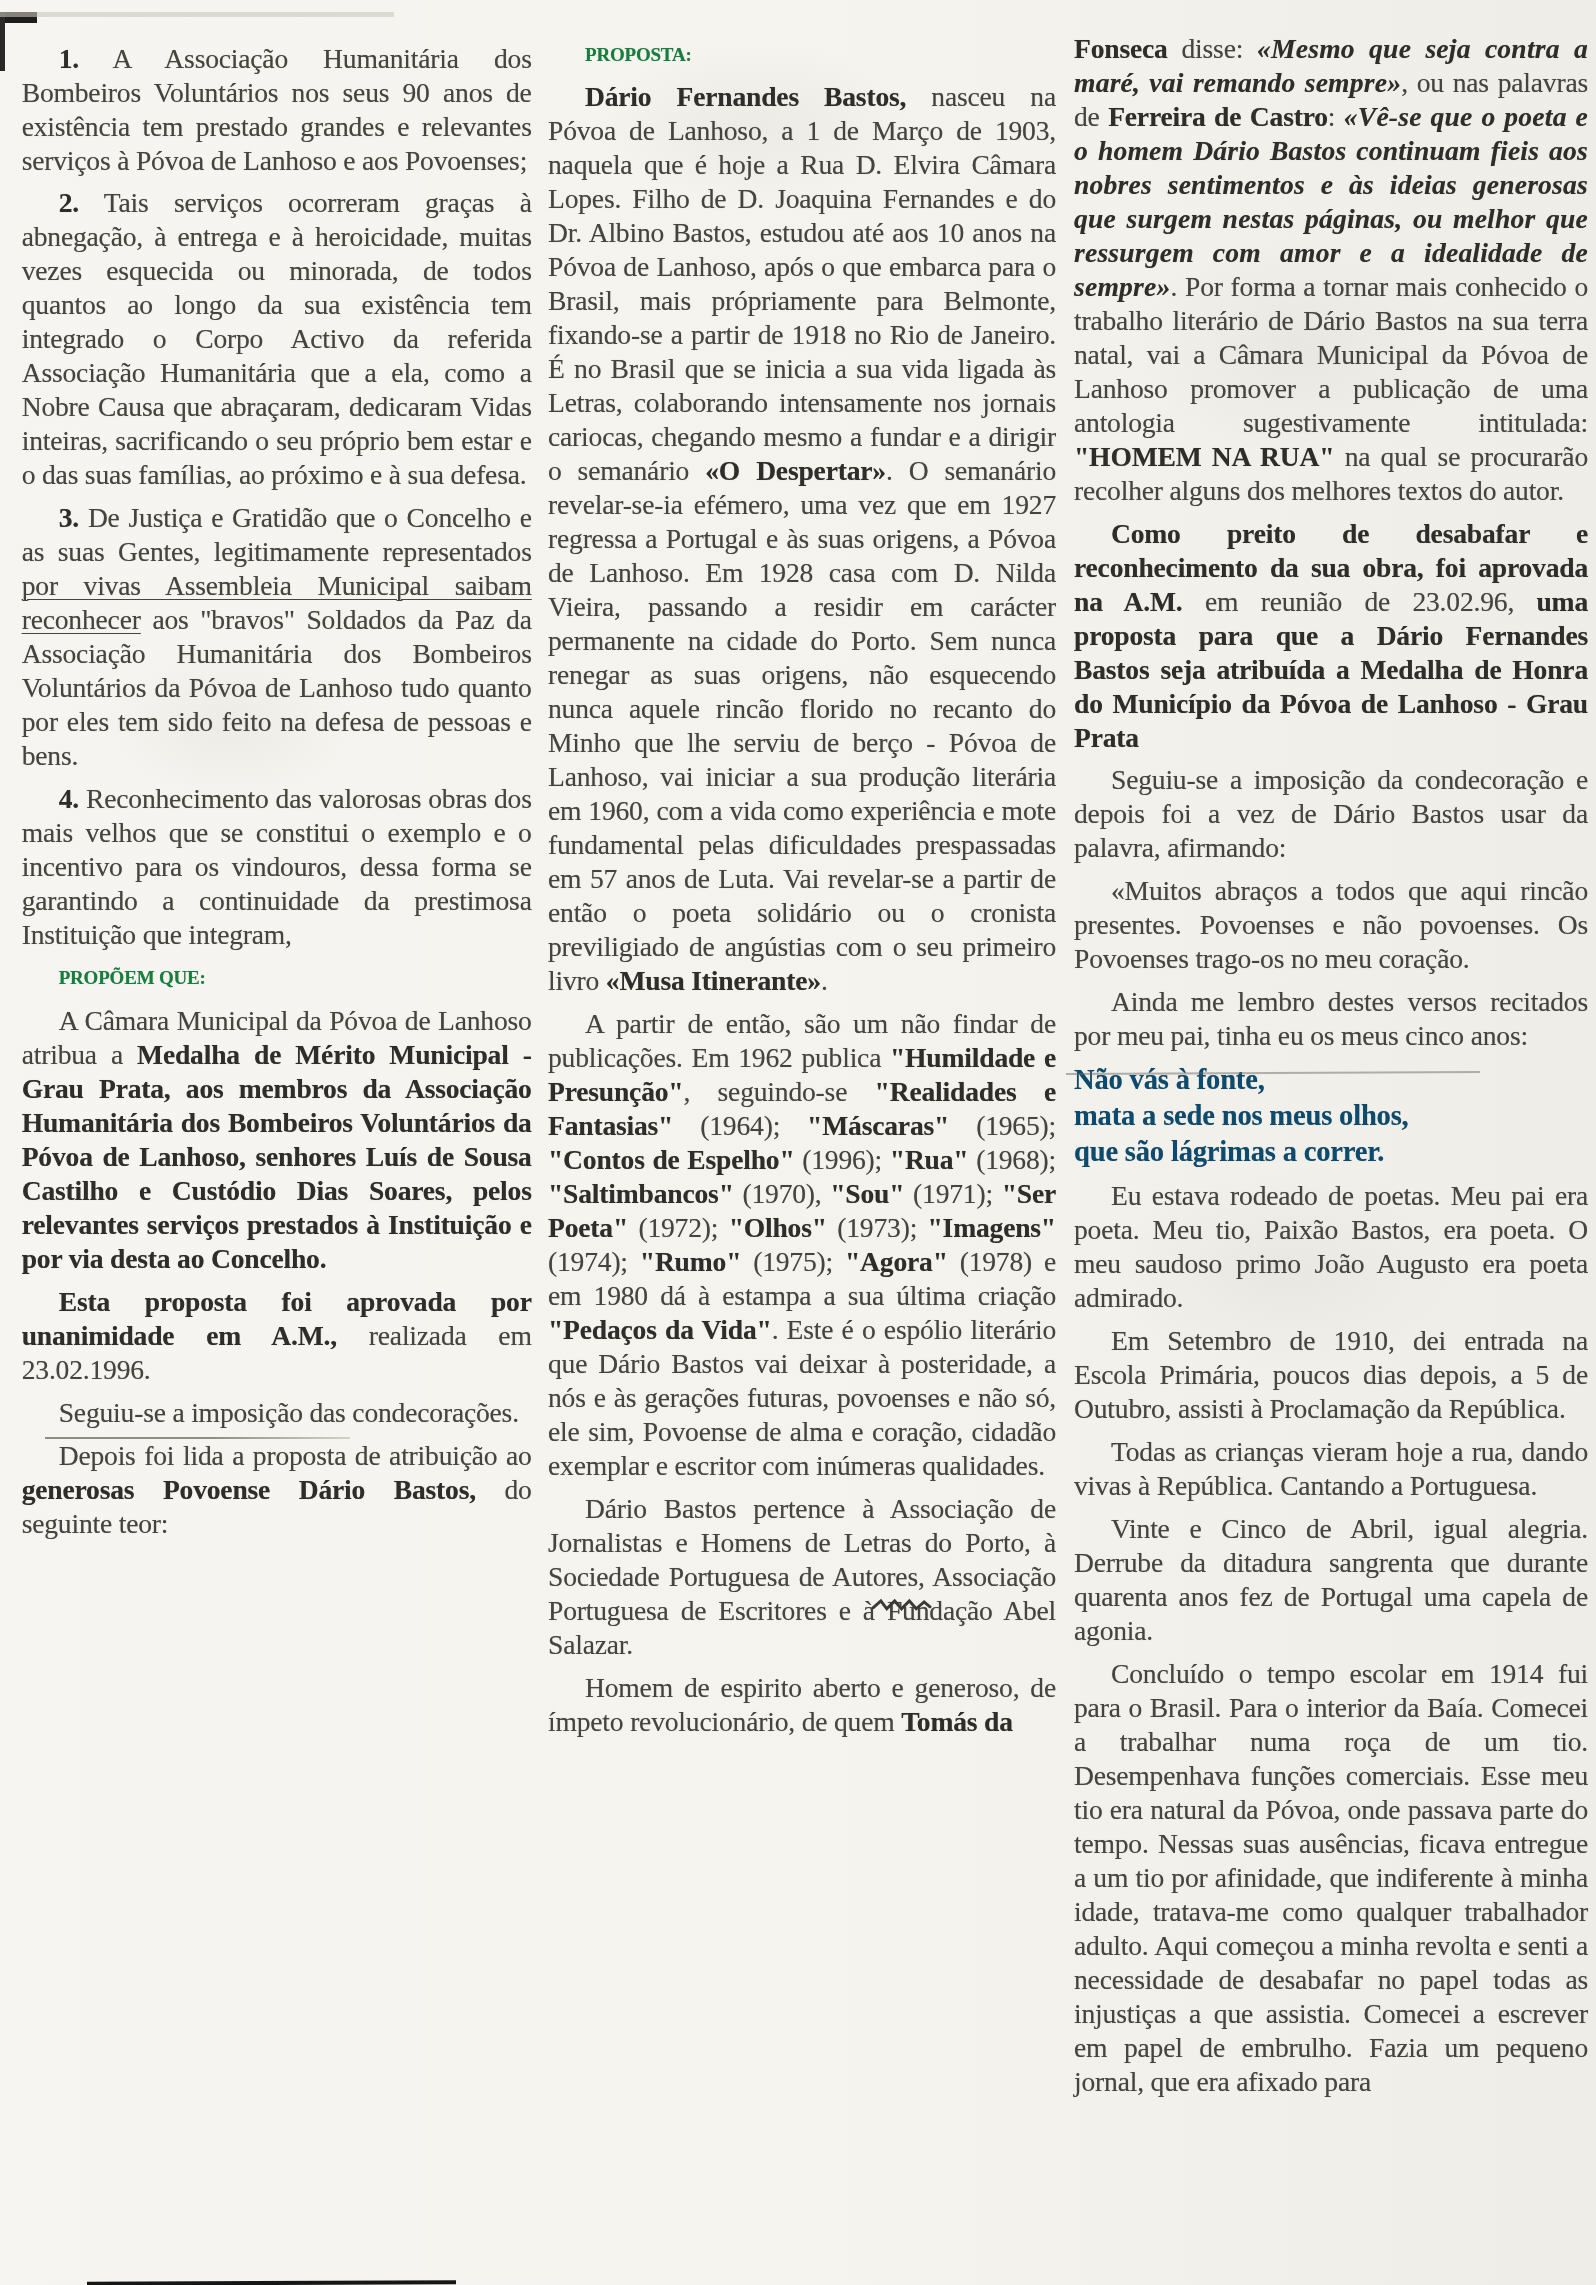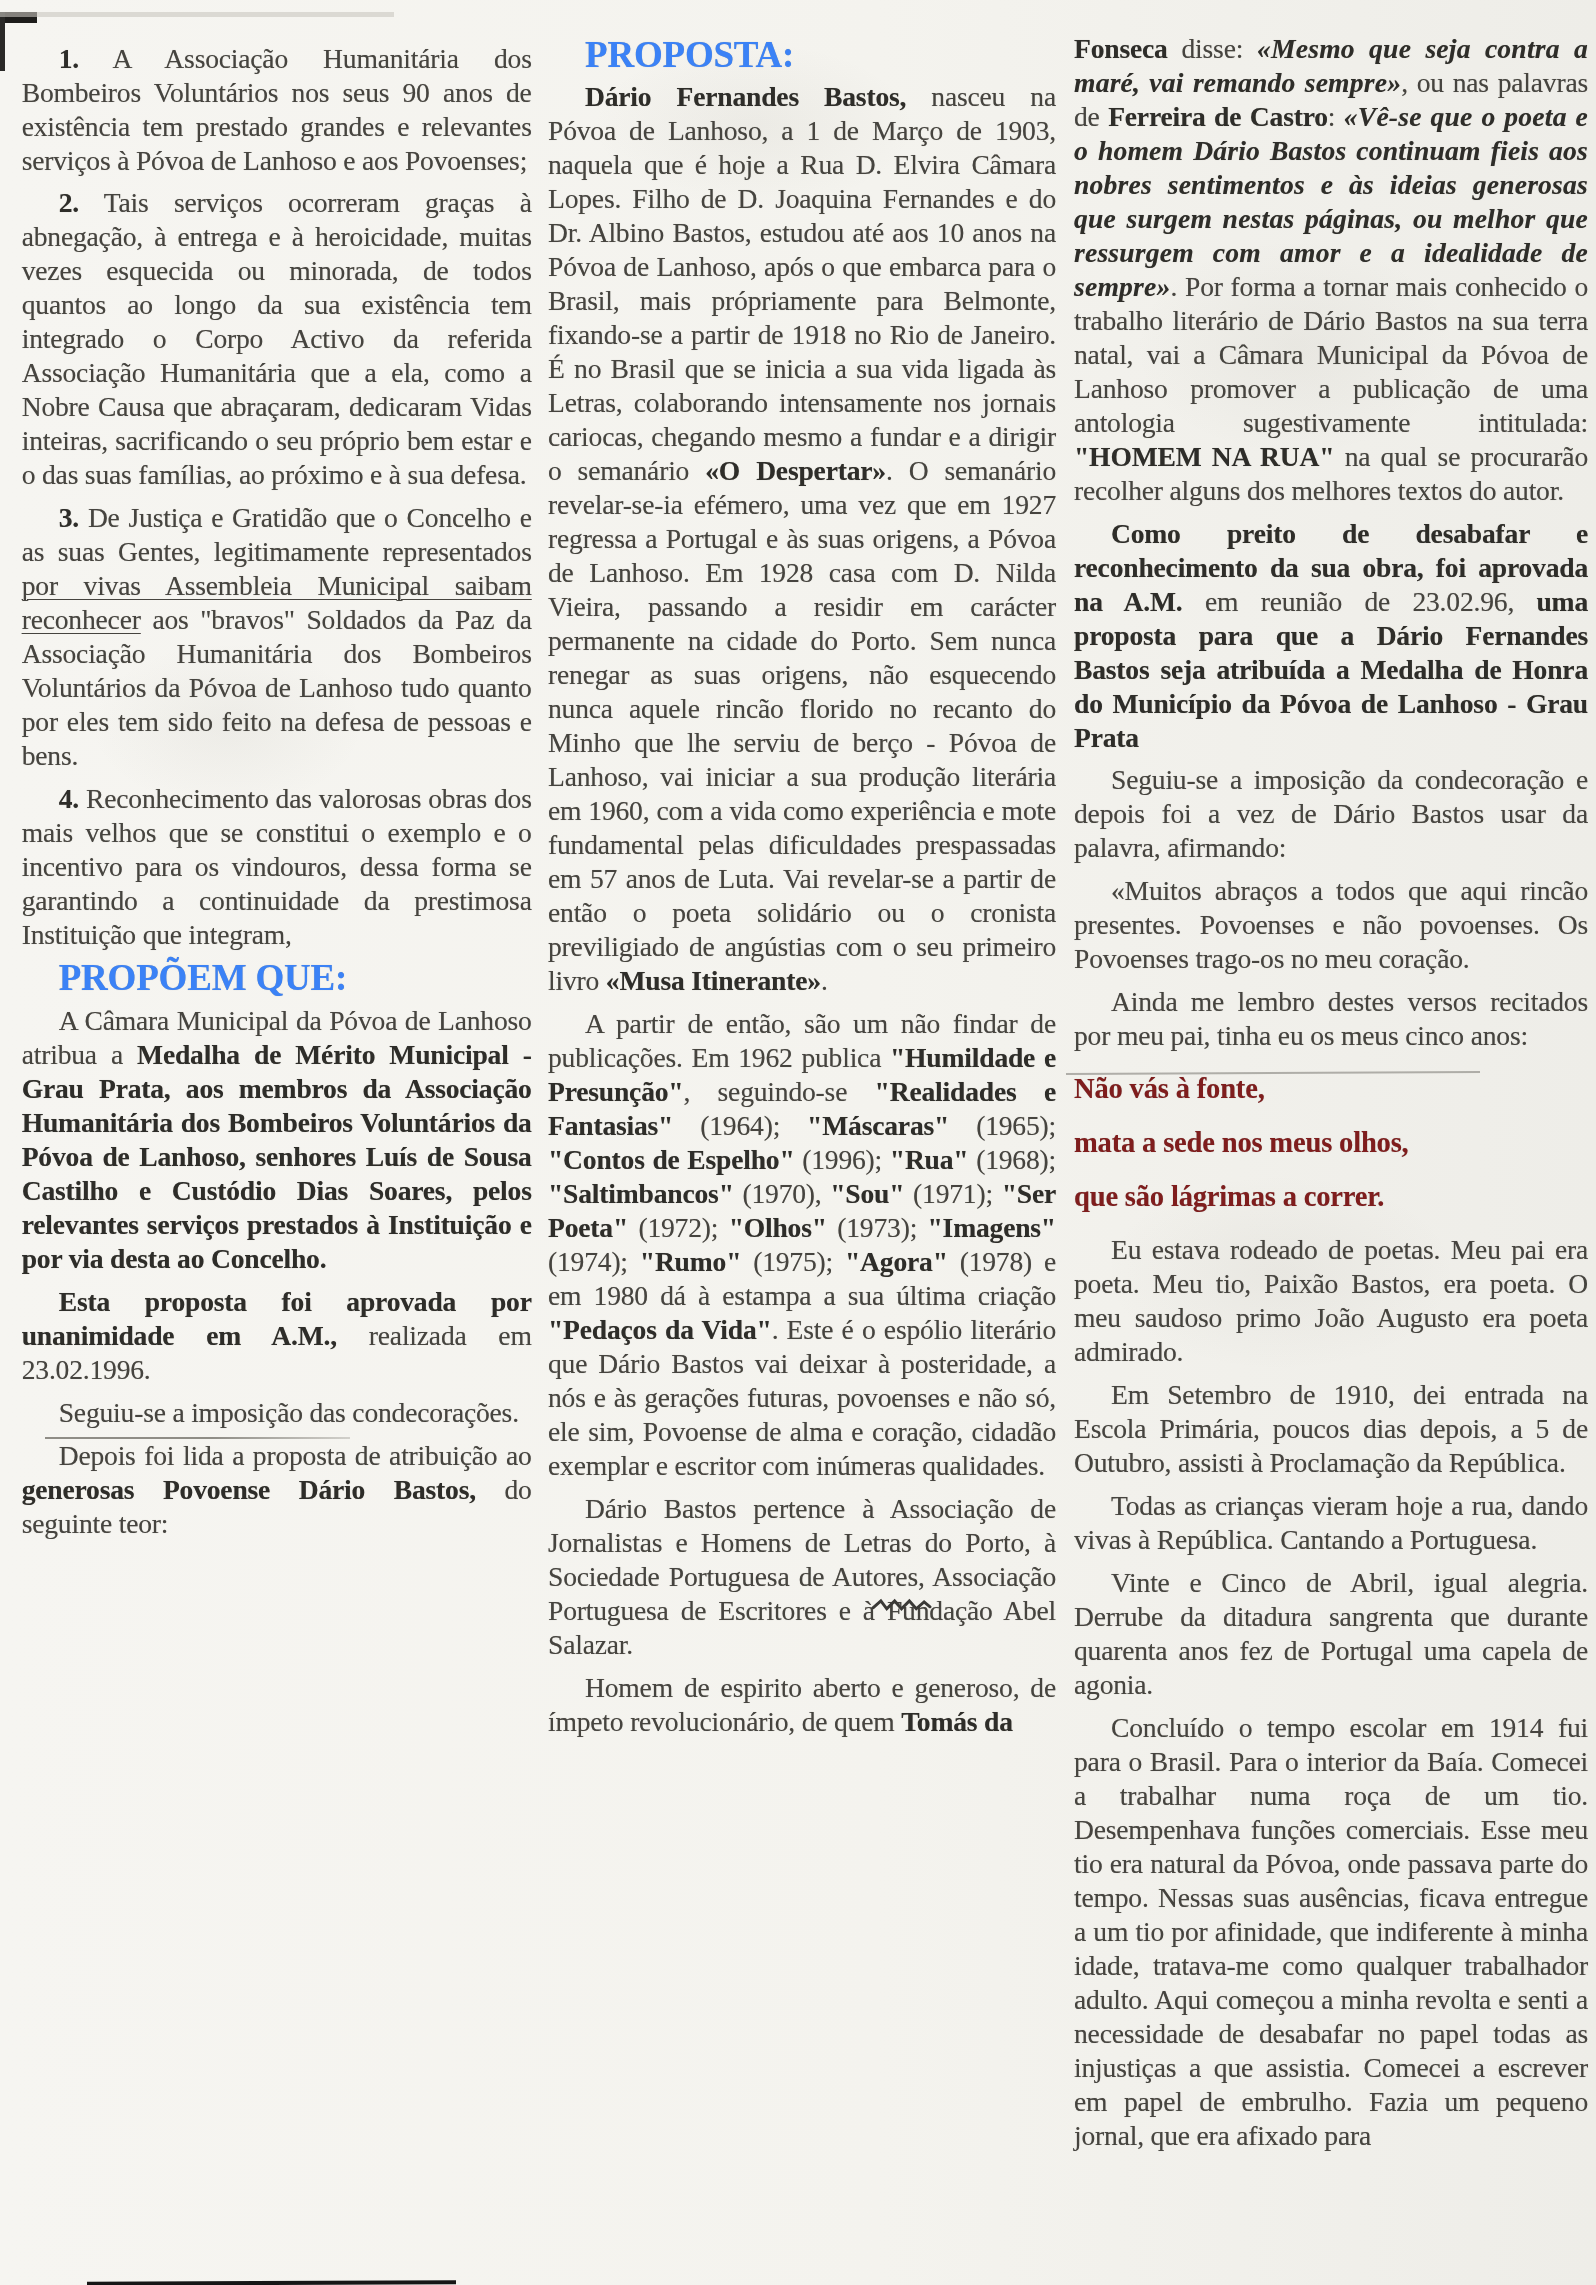--- a/index.html
+++ b/index.html
@@ -32,32 +32,32 @@
   #col3 { left: 1074px; top: 19.7px; width: 514px; }
 
   .column p { margin: 0 0 8.9px 0; }
   .para {
     text-align: justify;
     text-indent: 37px;
   }
   .para.noindent { text-indent: 0; }
   .heading {
     font-weight: bold;
-    color: #3b82f6;
+    color: #15803d;
     text-indent: 37px;
-    font-size: 37px;
+    font-size: 19px;
     margin: 3px 0 9.9px 0;
   }
   .poem {
     font-weight: bold;
-    color: #7f1d1d;
+    color: #0c4a6e;
     white-space: pre-line;
     margin: 3px 0 9.9px 27.6px;
     font-size: 28.6px;
-    line-height: 54px;
+    line-height: 36px;
   }
   span.b { font-weight: bold; color: #2e2d29; }
   span.i { font-style: italic; letter-spacing: 0.2px; }
   span.u { text-decoration: underline; text-underline-offset: 3.9px; text-decoration-thickness: 1px; }
 
   
   .artifact { position: absolute; }
   .corner-top    { left: 0; top: 0; width: 37px; height: 10.8px; background: #1e1d1b; }
   .corner-left   { left: 0; top: 0; width: 4.9px;  height: 59px; background: #2a2927; }
   .top-edge-shadow { left: 0; top: 0; width: 394px; height: 4.9px; background: #c9c7c0; opacity: .6; }

